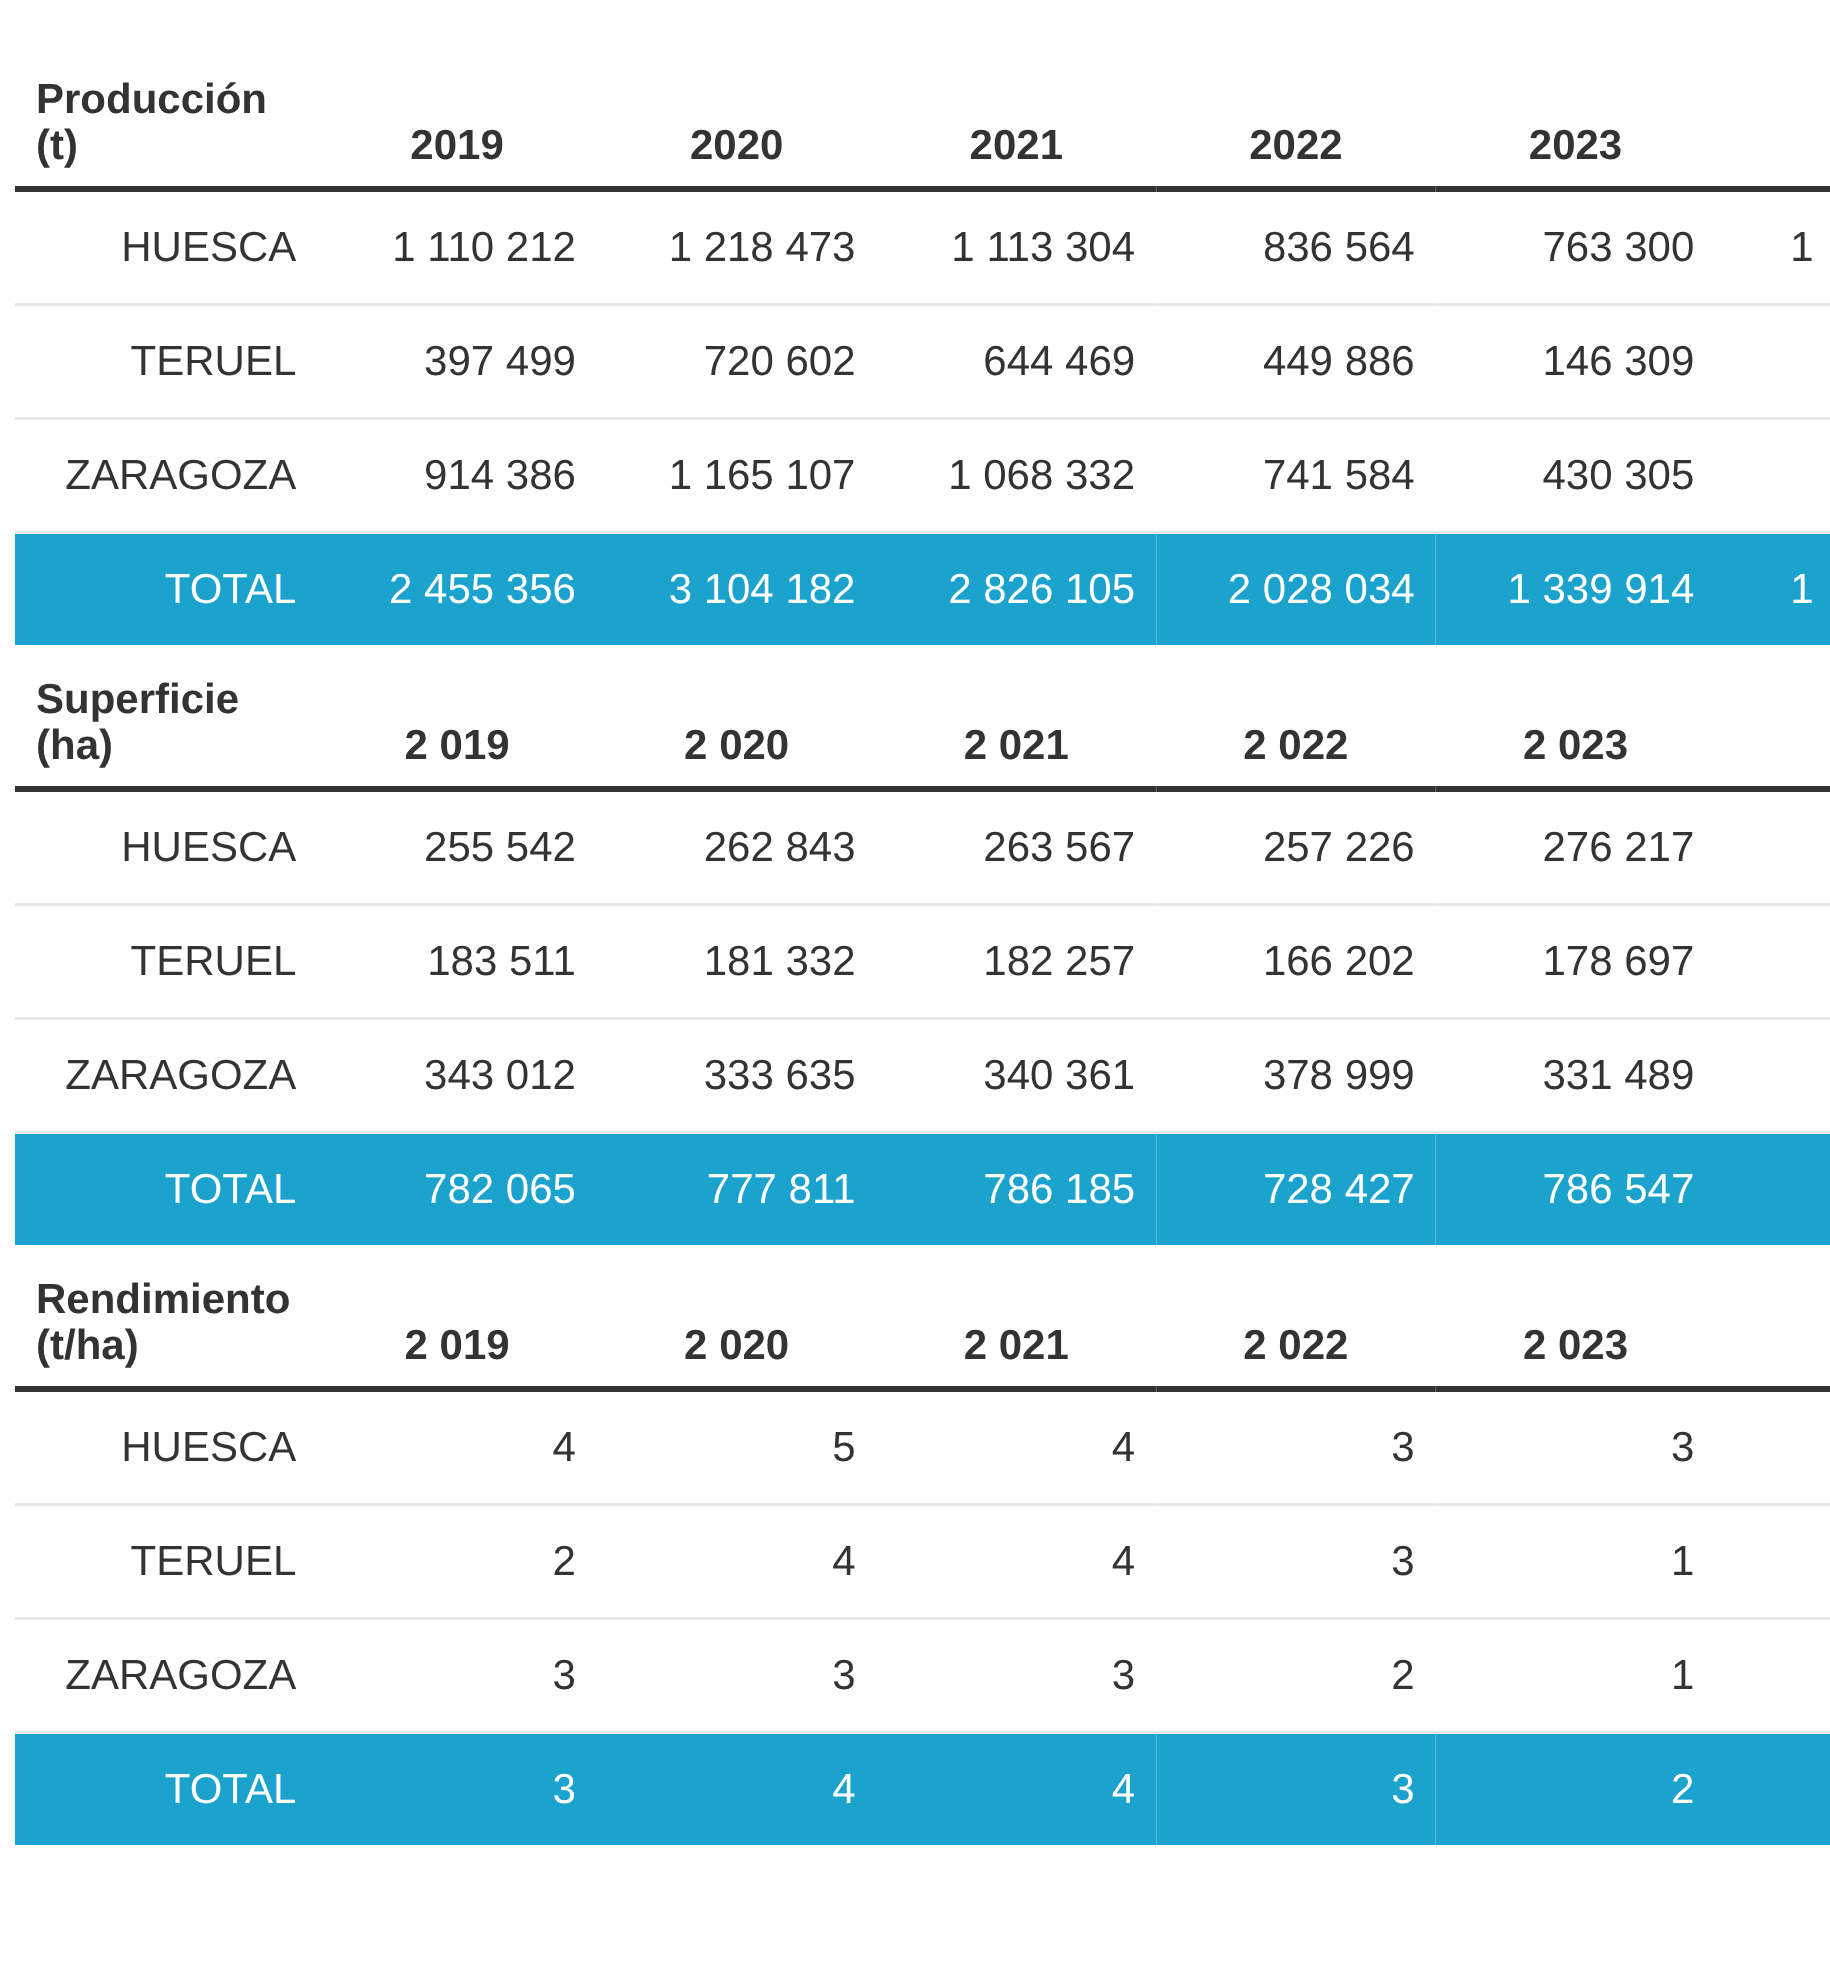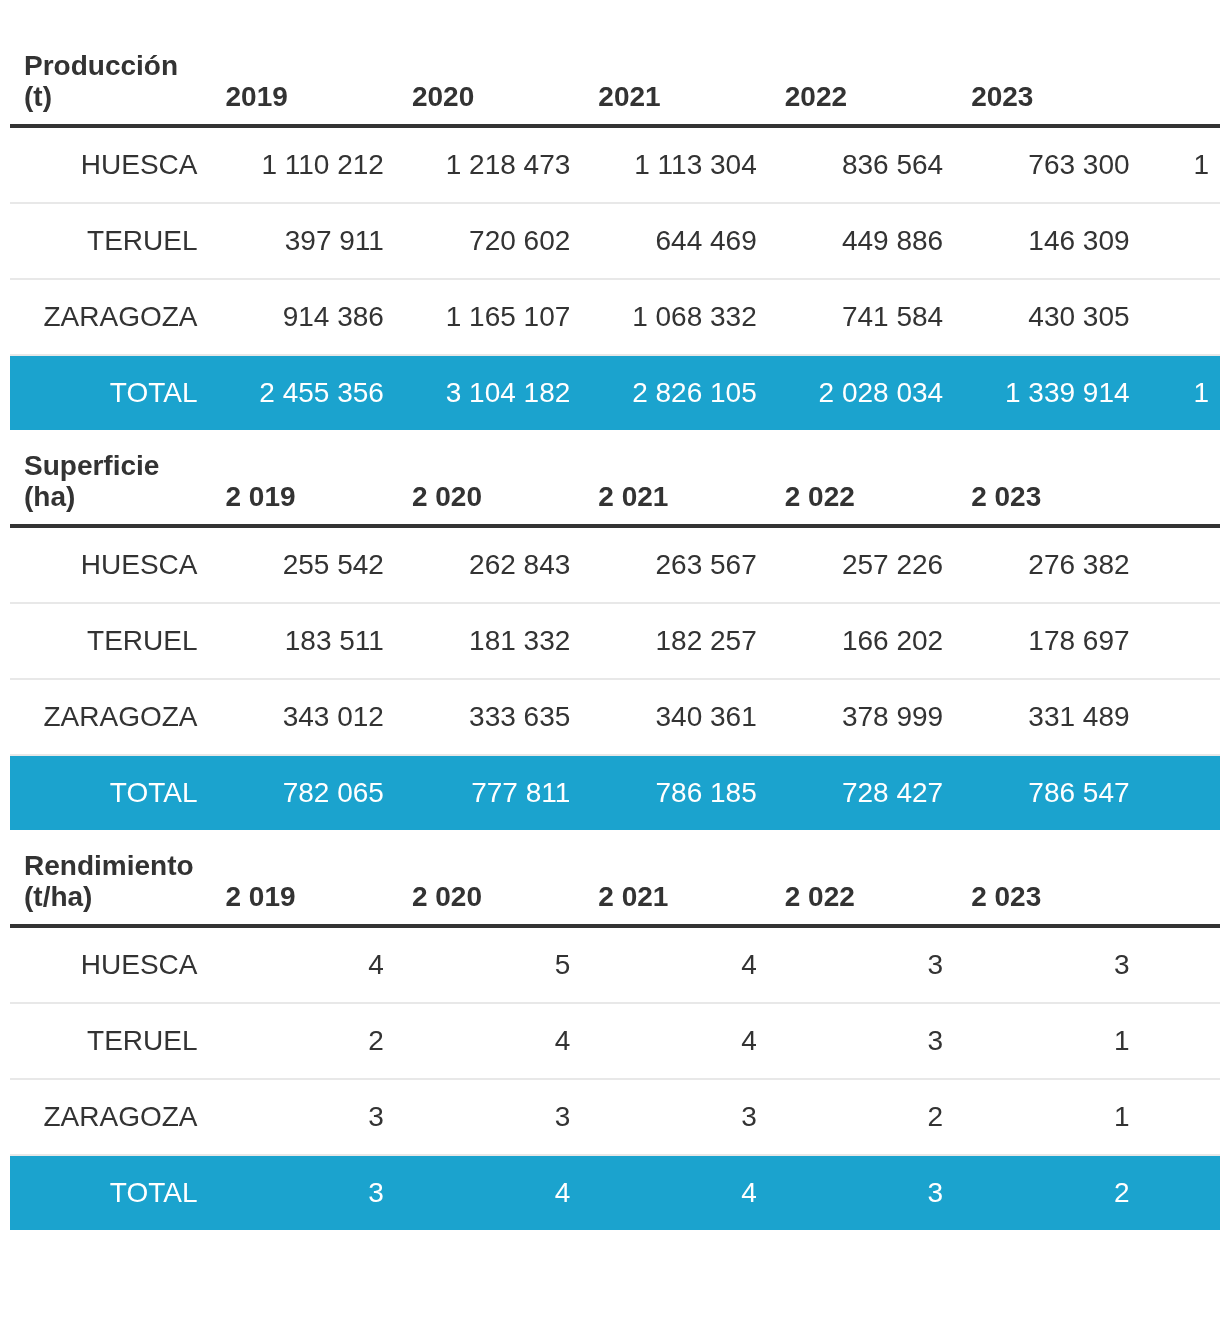--- a/index.html
+++ b/index.html
@@ -19,21 +19,21 @@
   }
   .viewport{width:1220px;overflow:hidden;}
   table.data-table{
     border-collapse:collapse;table-layout:fixed;
     width:1320px;margin-left:10px;
   }
   col.c-label{width:200px;}
   col.c-year{width:185px;}
   th,td{white-space:nowrap;box-sizing:border-box;}
   thead th{
-    vertical-align:bottom;text-align:left;
+    vertical-align:bottom;text-align:center;
     font-size:28px;font-weight:bold;line-height:31px;
     padding:20px 14px 12px 14px;
     border-bottom:4px solid var(--thick-border);
   }
   th.section-label{text-align:left;}
   tbody td{
     font-size:28px;line-height:30px;text-align:right;
     padding:22px 14px;border-bottom:2px solid var(--row-border);
   }
   tbody td.label{text-align:right;}
@@ -79,21 +79,21 @@
             <td class="label">HUESCA</td>
             <td>1 110 212</td>
             <td>1 218 473</td>
             <td>1 113 304</td>
             <td>836 564</td>
             <td>763 300</td>
             <td class="cutoff">1</td>
           </tr>
           <tr>
             <td class="label">TERUEL</td>
-            <td>397 911</td>
+            <td>397 499</td>
             <td>720 602</td>
             <td>644 469</td>
             <td>449 886</td>
             <td>146 309</td>
             <td class="cutoff"></td>
           </tr>
           <tr>
             <td class="label">ZARAGOZA</td>
             <td>914 386</td>
             <td>1 165 107</td>
@@ -138,21 +138,21 @@
             <th class="cutoff"></th>
           </tr>
     </thead>
     <tbody>
           <tr>
             <td class="label">HUESCA</td>
             <td>255 542</td>
             <td>262 843</td>
             <td>263 567</td>
             <td>257 226</td>
-            <td>276 382</td>
+            <td>276 217</td>
             <td class="cutoff"></td>
           </tr>
           <tr>
             <td class="label">TERUEL</td>
             <td>183 511</td>
             <td>181 332</td>
             <td>182 257</td>
             <td>166 202</td>
             <td>178 697</td>
             <td class="cutoff"></td>

